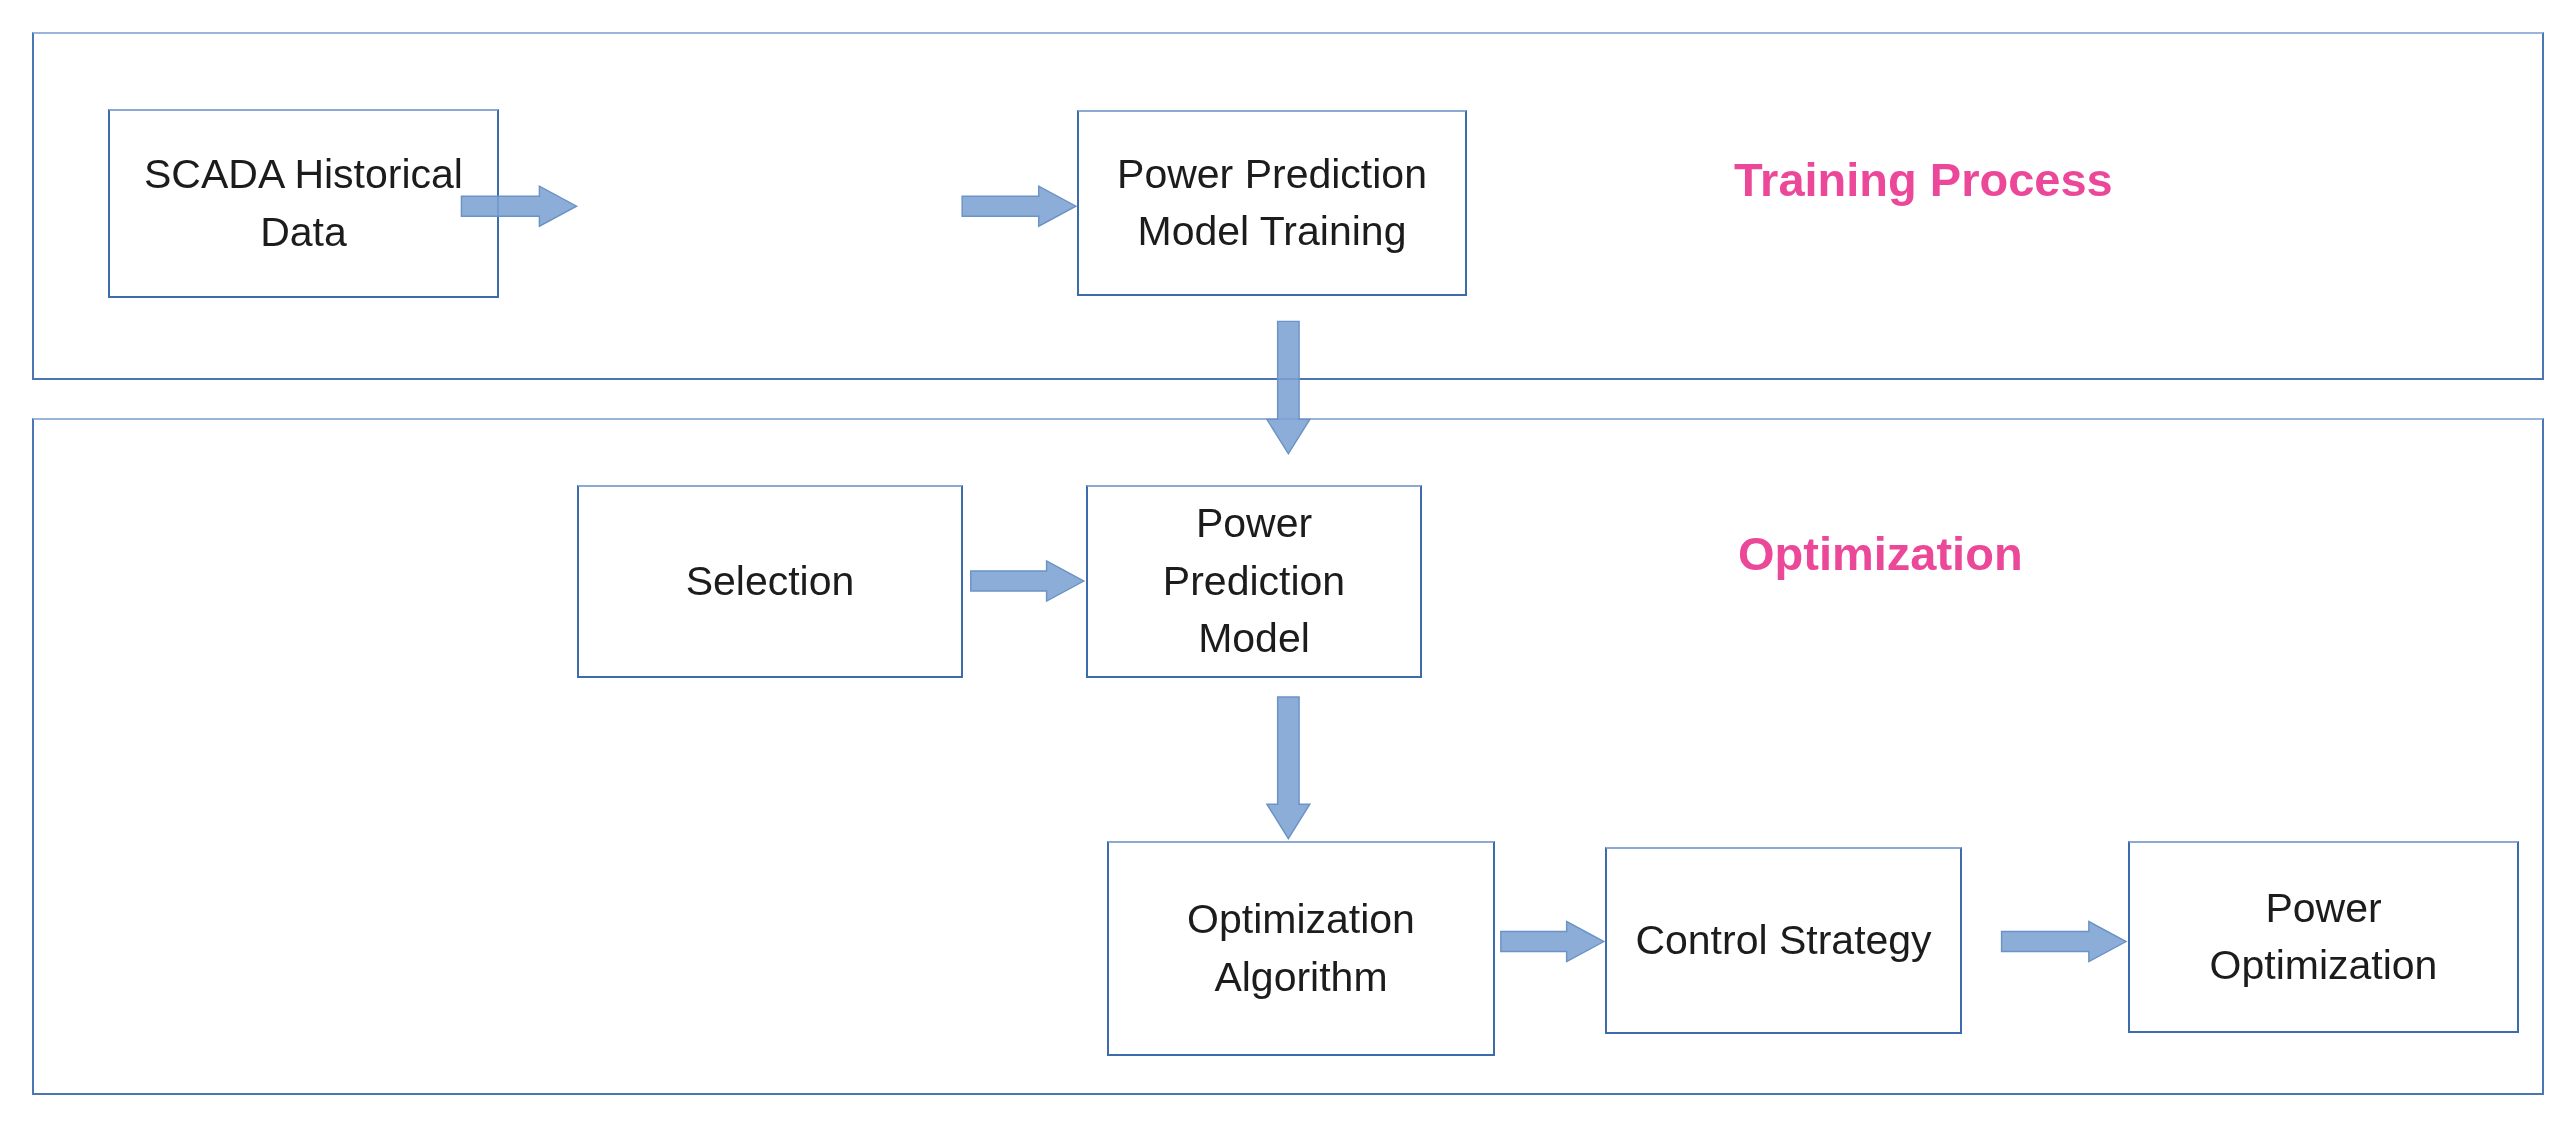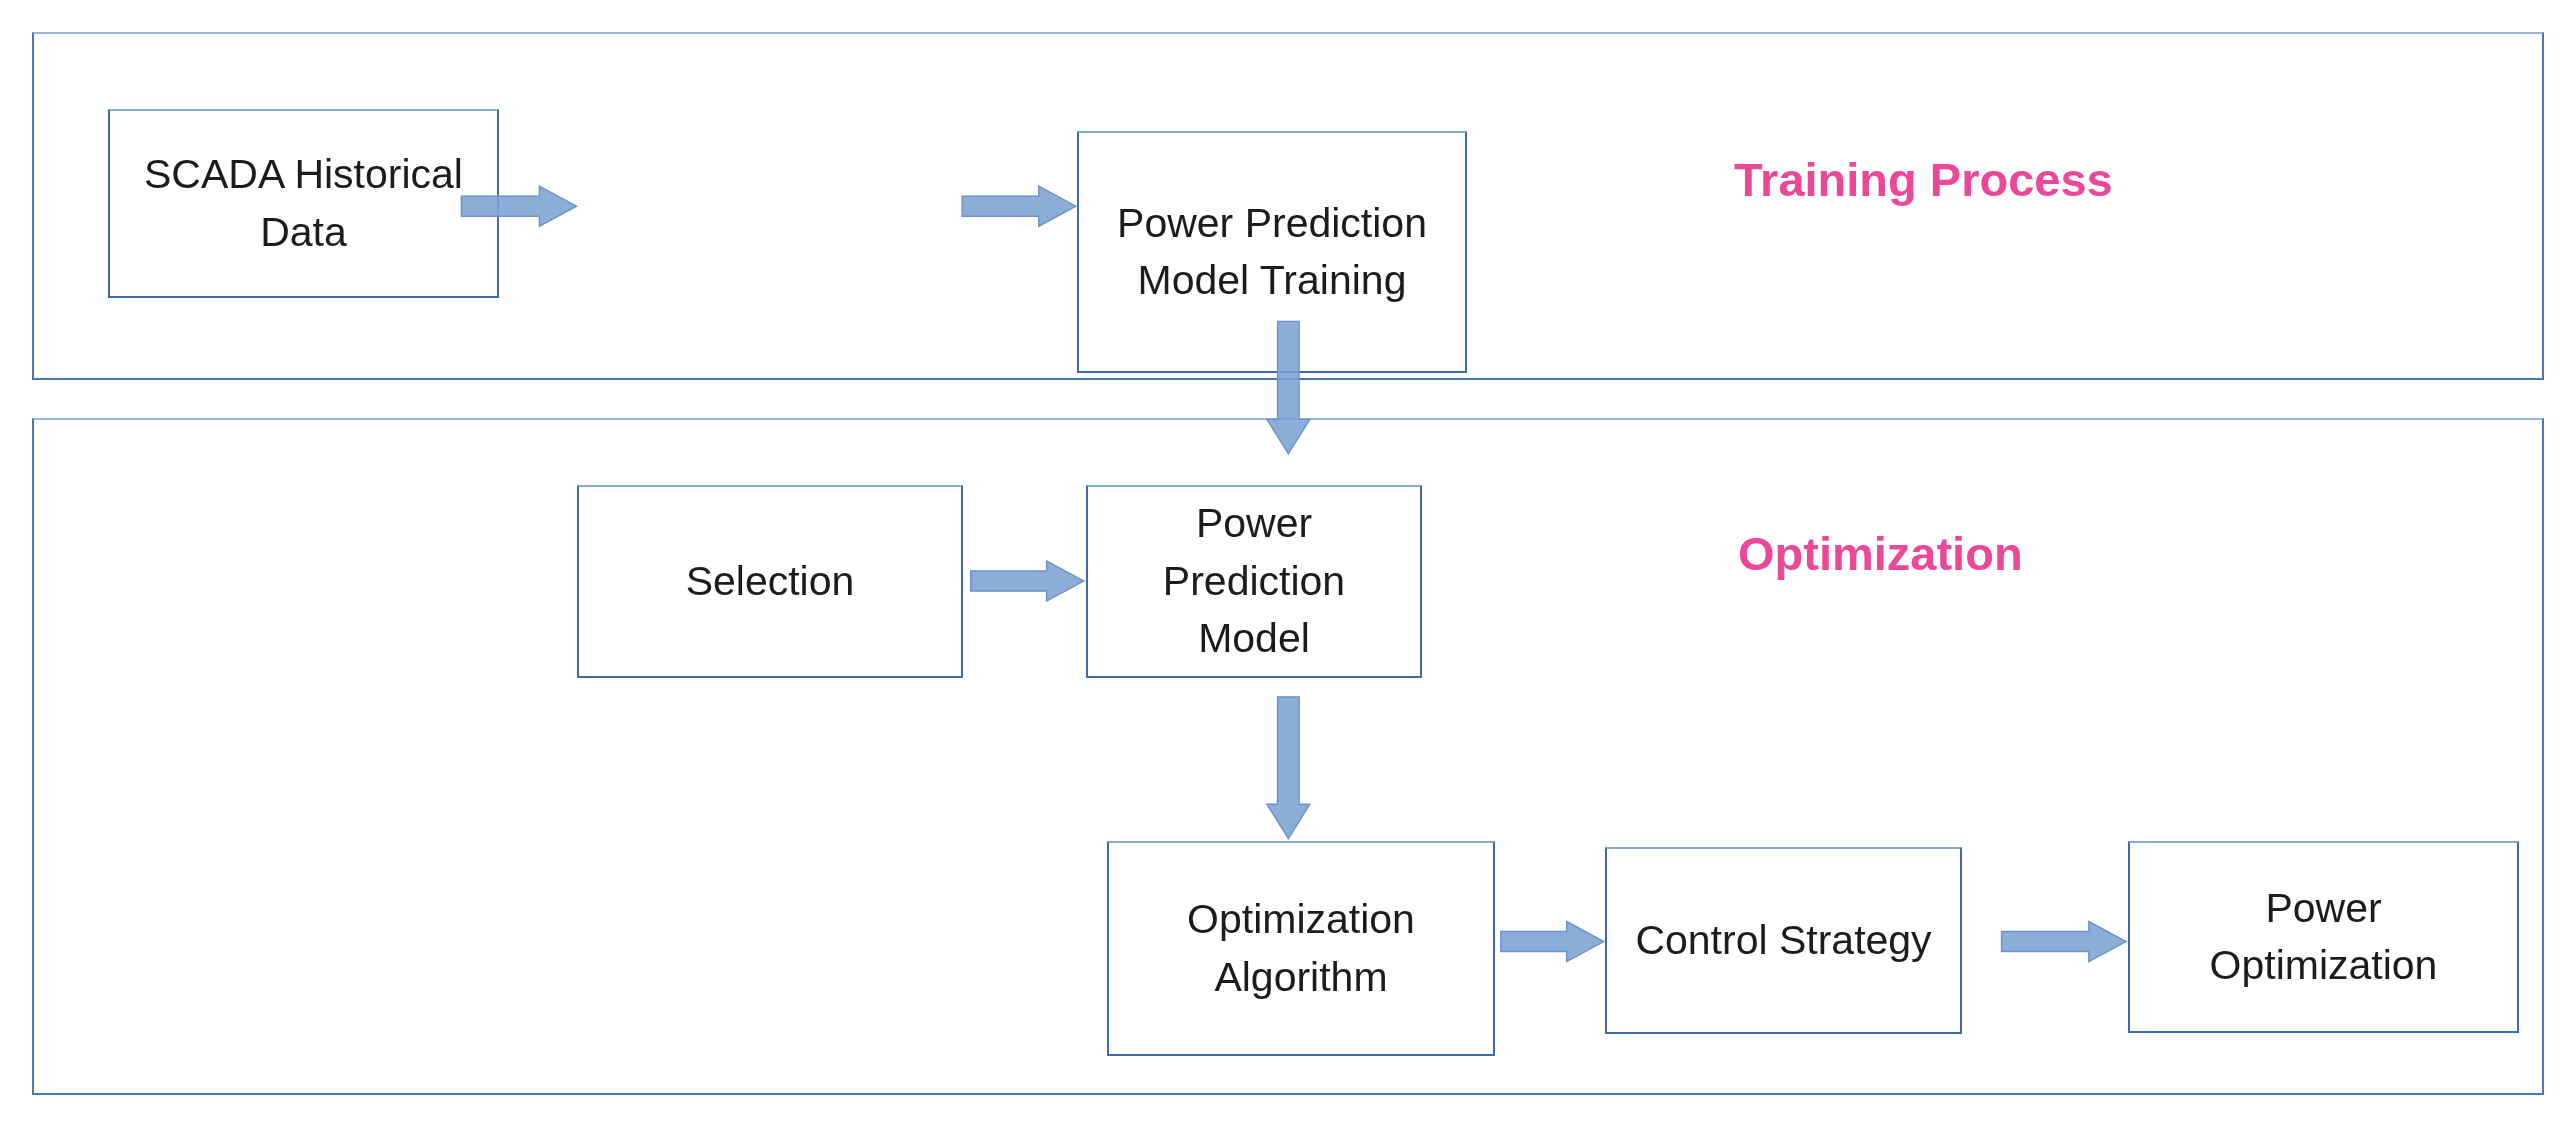--- a/index.html
+++ b/index.html
@@ -52,21 +52,21 @@
     text-align: center;
     z-index: 3;
   }
   .box-label {
     font-size: 41px;
     line-height: 1.4;
     color: #1c1c1c;
   }
   .box-scada              { left: 72px;   top: 109px;  width: 391px; height: 189px; padding: 0 14.3px; margin-left: 36px; }
   .box-feature-selection  { left: 577px;  top: 109px;  width: 383px; height: 190px; padding: 0 5.7px;  }
-  .box-ppm-training       { left: 1077px; top: 110px;  width: 390px; height: 242px; padding: 0 27px; margin-top: 21px; }
+  .box-ppm-training       { left: 1077px; top: 110px;  width: 390px; height: 186px; padding: 0 27px; }
   .box-features           { left: 577px;  top: 485px;  width: 386px; height: 193px; padding: 0 7.2px; }
   .box-ppm                { left: 1086px; top: 485px;  width: 336px; height: 193px; padding: 0 27px; }
   .box-opt-algorithm      { left: 1107px; top: 841px; width: 388px; height: 215px; padding: 0 27px; }
   .box-control-strategy   { left: 1605px; top: 847px; width: 357px; height: 187px; padding: 0 21.5px; }
   .box-power-optimization { left: 2128px; top: 841px; width: 391px; height: 192px; padding: 0 50px; }
 
   
   #arrow-layer {
     position: absolute;
     left: 0; top: 0;

